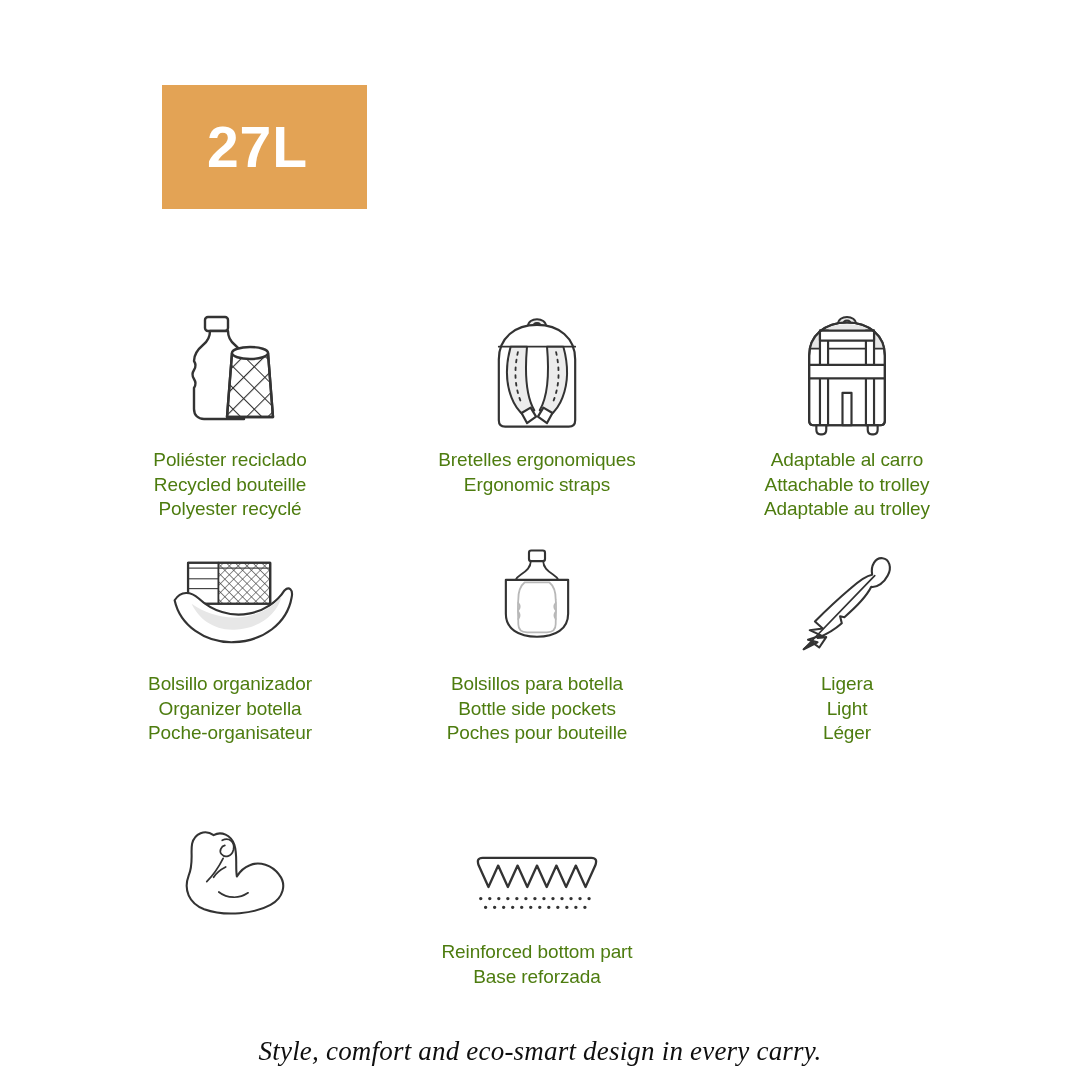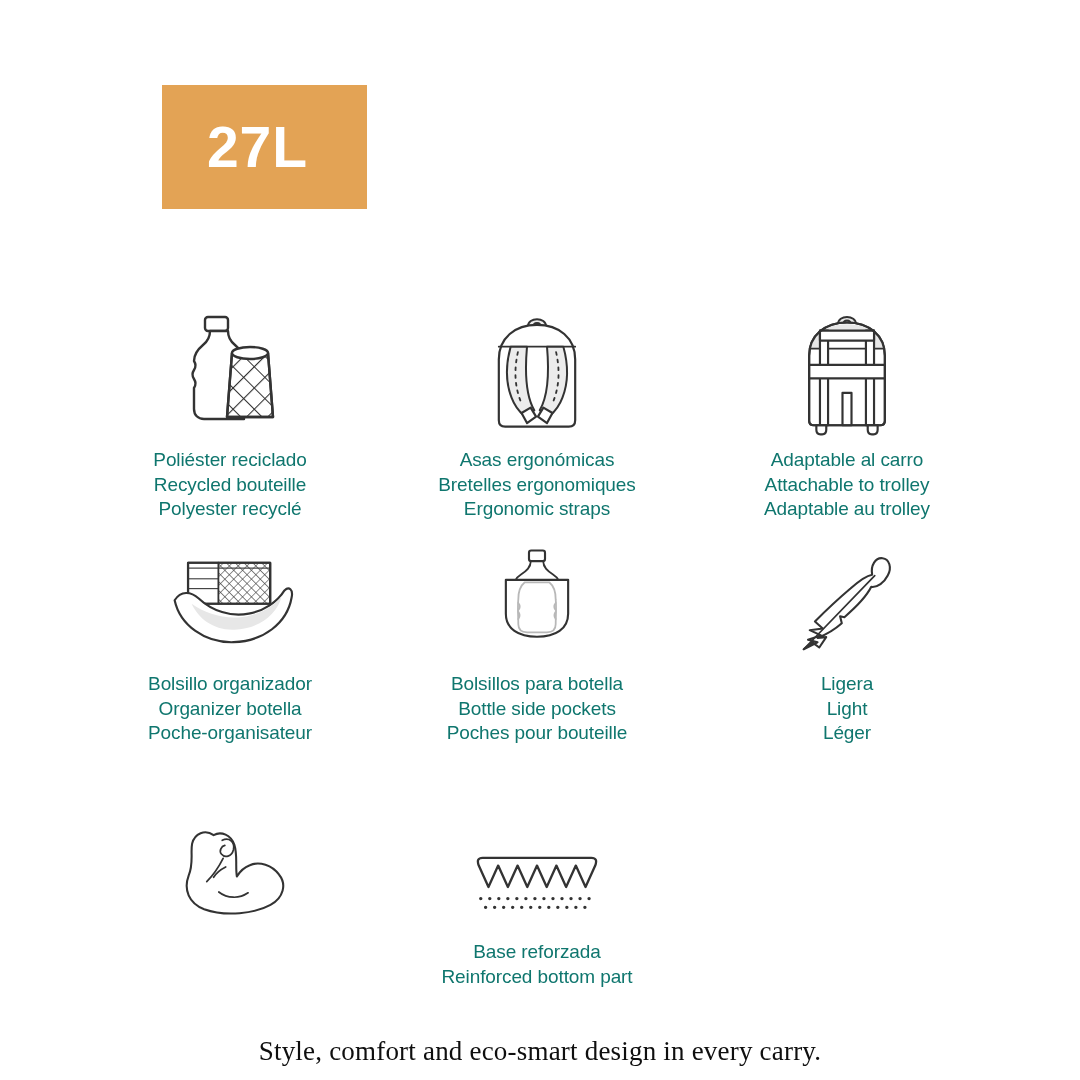--- a/index.html
+++ b/index.html
@@ -19,26 +19,26 @@
   .cell{
     position:absolute;width:310px;display:flex;flex-direction:column;align-items:center;
   }
   .c1{left:75px}.c2{left:382px}.c3{left:692px}
   .r1{top:298px}.r2{top:532px}.r3{top:806px}
   .icon-box{display:flex;align-items:center;justify-content:center;width:100%;}
   .r1 .icon-box{height:150px}
   .r2 .icon-box{height:140px}
   .r3 .icon-box{height:134px}
   .caption{
-    text-align:center;color:#0f766e;font-size:19px;line-height:24.5px;
+    text-align:center;color:#4d7c0f;font-size:19px;line-height:24.5px;
     letter-spacing:-0.1px;white-space:nowrap;
   }
   .tagline{
     position:absolute;left:0;right:0;top:1036px;text-align:center;
-    font-family:"Liberation Serif",serif;
+    font-family:"Liberation Serif",serif;font-style:italic;
     font-size:27px;color:#0f0f0f;letter-spacing:0.2px;
   }
   
   svg .ln{fill:#ffffff;stroke:#333333;stroke-width:2.4;stroke-linejoin:round;stroke-linecap:round;}
   svg .nf{fill:none;stroke:#333333;stroke-width:2.4;stroke-linejoin:round;stroke-linecap:round;}
   svg .st{stroke:#333333;stroke-width:2;stroke-linecap:round;fill:none;}
   svg .gf{fill:#e7e7e7;stroke:none;}
   svg .gl{fill:#ececec;stroke:#333333;stroke-width:2.2;stroke-linejoin:round;}
   svg .dash{fill:none;stroke:#333333;stroke-width:2;stroke-dasharray:3 5.5;stroke-linecap:round;}
   svg .lt{fill:none;stroke:#b8b8b8;stroke-width:2;stroke-linejoin:round;stroke-linecap:round;}
@@ -86,21 +86,20 @@
       <line class="st" x1="13" y1="38" x2="97" y2="38"></line>
       <path class="gl" d="M26,38 C21,56 20,76 27,94 C30,102 35,109 41,114 L52,108 C45,96 41,72 44,38 Z"></path>
       <path class="gl" d="M84,38 C89,56 90,76 83,94 C80,102 75,109 69,114 L58,108 C65,96 69,72 66,38 Z"></path>
       <path class="dash" d="M34,44 C30,62 30,80 37,98"></path>
       <path class="dash" d="M76,44 C80,62 80,80 73,98"></path>
       <path class="ln" d="M38,111 L48,105 L54,115 L44,122 Z"></path>
       <path class="ln" d="M72,111 L62,105 L56,115 L66,122 Z"></path>
     </svg>
   </div>
   <div class="caption">
-    <div>Asas ergonómicas</div>
     <div>Bretelles ergonomiques</div>
     <div>Ergonomic straps</div>
   </div>
 </div>
 
 <div class="cell r1 c3">
   <div class="icon-box">
     <svg width="100" height="128" viewBox="0 0 110 142">
       <path class="gl" d="M45,17 C45,6 65,6 65,17 L59,17 C59,11.5 51,11.5 51,17 Z"></path>
       <path class="ln" d="M13,124 V52 C13,29 31,15 55,15 C79,15 97,29 97,52 V124 Q97,129 92,129 H18 Q13,129 13,124 Z"></path>
@@ -196,18 +195,18 @@
 
 <div class="cell r3 c2">
   <div class="icon-box">
     <svg width="136" height="66" viewBox="0 0 140 68" style="margin-top:24px">
       <path class="ln" d="M14,6 H126 Q133,6 130,14 L120,36 L110,14 L100,36 L90,14 L80,36 L70,14 L60,36 L50,14 L40,36 L30,14 L20,36 L10,14 Q7,6 14,6 Z"></path>
       <path class="dots" d="M12,48 H128"></path>
       <path class="dots" d="M17,57 H123"></path>
     </svg>
   </div>
   <div class="caption">
+    <div>Reinforced bottom part</div>
     <div>Base reforzada</div>
-    <div>Reinforced bottom part</div>
   </div>
 </div>
 
 <div class="tagline">Style, comfort and eco-smart design in every carry.</div>
 
 </body></html>

